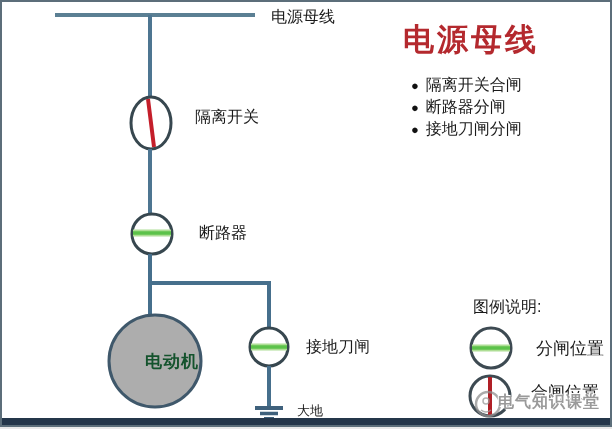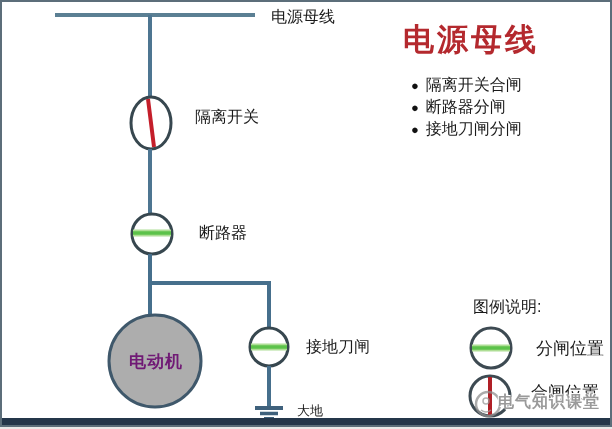--- a/index.html
+++ b/index.html
@@ -10,21 +10,21 @@
   }
   .layer{position:absolute;left:0;top:0;}
   .lbl{position:absolute;white-space:nowrap;}
   .lbl-bus{left:269px;top:5px;font-size:16px;}
   .lbl-isolator{left:193px;top:105px;font-size:16px;}
   .lbl-breaker{left:197px;top:221px;font-size:16px;}
   .lbl-gswitch{left:304px;top:335px;font-size:16px;}
   .lbl-earth{left:295px;top:400px;font-size:13px;}
   .lbl-motor{
     left:107px;top:348px;width:94px;text-align:center;
-    font-size:17px;font-weight:bold;color:#701a75;letter-spacing:1px;
+    font-size:17px;font-weight:bold;color:#14532d;letter-spacing:1px;padding-left:16px;
   }
   .title{
     position:absolute;left:401px;top:17px;width:190px;
     font-family:"Liberation Serif","DejaVu Serif",serif;
     font-size:31px;font-weight:bold;color:#b4292e;letter-spacing:3px;
   }
   .bullets{position:absolute;left:409px;top:72px;}
   .bullet-row{display:flex;align-items:center;height:22px;font-size:16px;}
   .bullet-dot{font-size:13px;margin-right:7px;color:#111;}
   .legend-title{position:absolute;left:471px;top:295px;font-size:16px;}

